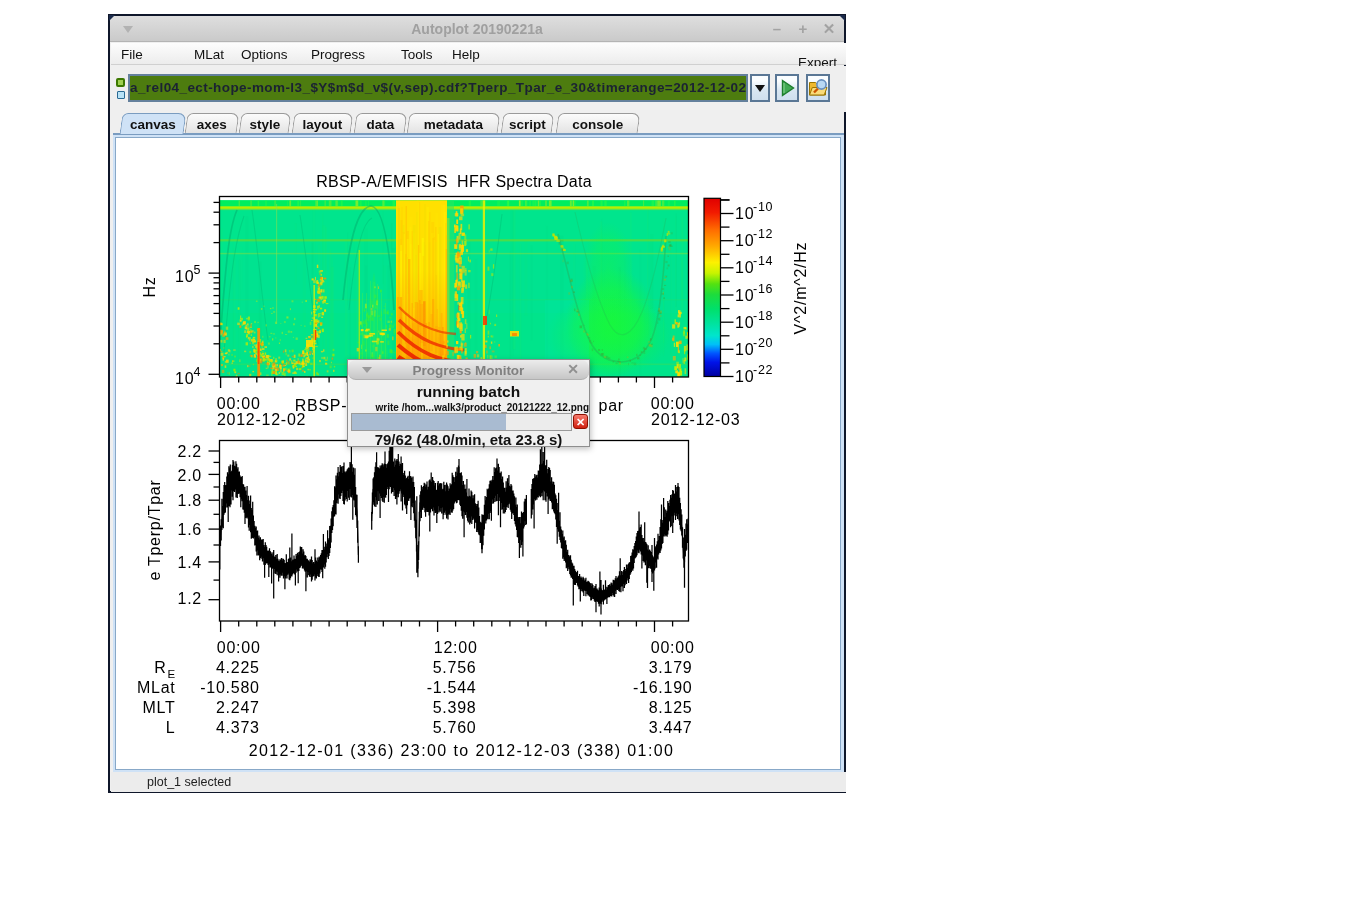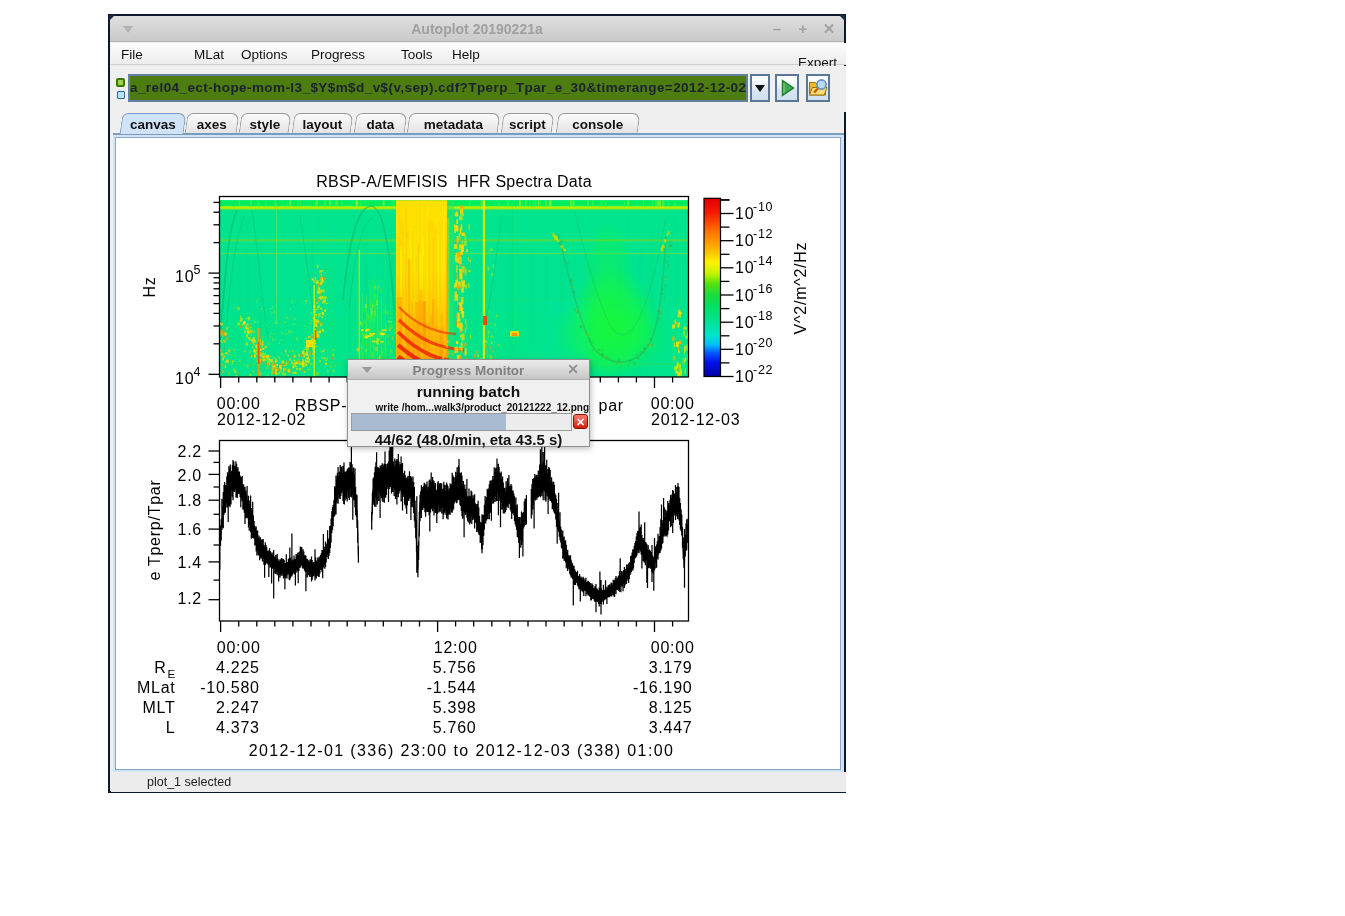--- a/index.html
+++ b/index.html
@@ -22,21 +22,21 @@
 #droptri{position:absolute;left:2.5px;top:9px;width:0;height:0;border-left:5.5px solid transparent;border-right:5.5px solid transparent;border-top:7px solid #111;}
 #tabrow{position:absolute;left:1px;top:96px;width:735px;height:22px;}
 .tab{position:absolute;top:1px;height:21px;line-height:21px;font-size:13.5px;font-weight:bold;color:#111;background:linear-gradient(#fbfbfb,#e2e2e2);border:1px solid #9a9a9a;border-bottom:none;border-radius:6px 8px 0 0;transform:skewX(-8deg);}
 .tab>span{display:block;transform:skewX(8deg);text-align:center;}
 .tabsel{background:#cfe2f6;border-color:#7a9cc0;z-index:3;}
 #contentpane{position:absolute;left:3px;top:117px;width:731px;height:639px;background:#cfe2f6;border-top:2px solid #7a9cc0;}
 #canvas{position:absolute;left:2px;top:1.5px;width:726px;height:633px;background:#fff;border:1px solid #88a8c8;}
 #statusbar{position:absolute;left:1px;top:756px;width:735px;height:20px;background:#ececec;font-size:12.5px;color:#222;line-height:21px;padding-left:36px;}
 #plotsvg{position:absolute;left:103px;top:132px;width:731px;height:636px;}
 #dialog{position:absolute;left:347px;top:359px;width:243px;height:88px;background:#f0f0f0;border:1px solid #8e8e8e;box-shadow:1px 2px 6px rgba(0,0,0,0.25);}
-#dlgtitle{position:absolute;left:0;top:0;width:100%;height:20px;background:linear-gradient(#ececec,#c6c6c6);border-bottom:1px solid #b0b0b0;}
+#dlgtitle{position:absolute;left:0;top:0;width:100%;height:20px;background:linear-gradient(#ececec,#c6c6c6);border-bottom:1px solid #b0b0b0;border-radius:8px;}
 #dlgtext{position:absolute;top:3px;width:100%;text-align:center;font-size:13.5px;font-weight:bold;color:#808080;}
 #dlgtri{position:absolute;left:14px;top:7px;width:0;height:0;border-left:5px solid transparent;border-right:5px solid transparent;border-top:6.5px solid #9a9a9a;}
 #dlgx{position:absolute;right:10px;top:1px;font-size:14px;font-weight:bold;color:#909090;}
 #dlgrun{position:absolute;left:0;top:23px;width:100%;text-align:center;font-size:15.5px;font-weight:bold;color:#111;}
 #dlgfile{position:absolute;left:0;top:41.5px;width:100%;text-align:right;font-size:10px;font-weight:bold;color:#111;letter-spacing:0px;}
 #dlgbar{position:absolute;left:3px;top:53px;width:221px;height:18px;background:#ececec;border:1px solid #9a9a9a;}
 #dlgfill{position:absolute;left:0;top:0;width:154px;height:16px;background:#a9bbd1;}
 #dlgxbtn{position:absolute;left:225px;top:54px;width:15px;height:15px;background:linear-gradient(#f77b6e,#d02010);border:1px solid #8e1000;border-radius:3px;color:#fff;font-weight:bold;font-size:11px;text-align:center;line-height:14px;}
 #dlgeta{position:absolute;left:0;top:70.5px;width:100%;text-align:center;font-size:15px;font-weight:bold;color:#111;}
 </style></head><body>
@@ -1646,14 +1646,14 @@
       <div id="dlgtri"></div>
       <div id="dlgtext">Progress Monitor</div>
       <div id="dlgx">✕</div>
     </div>
  <div id="dlgrun">running batch</div>
  <div id="dlgfile">write /hom...walk3/product_20121222_12.png</div>
  <div id="dlgbar">
       <div id="dlgfill"></div>
     </div>
  <div id="dlgxbtn">✕</div>
- <div id="dlgeta">44/62 (48.0/min, eta 43.5 s)</div>
+ <div id="dlgeta">79/62 (48.0/min, eta 23.8 s)</div>
 </div>
 
 </body></html>

